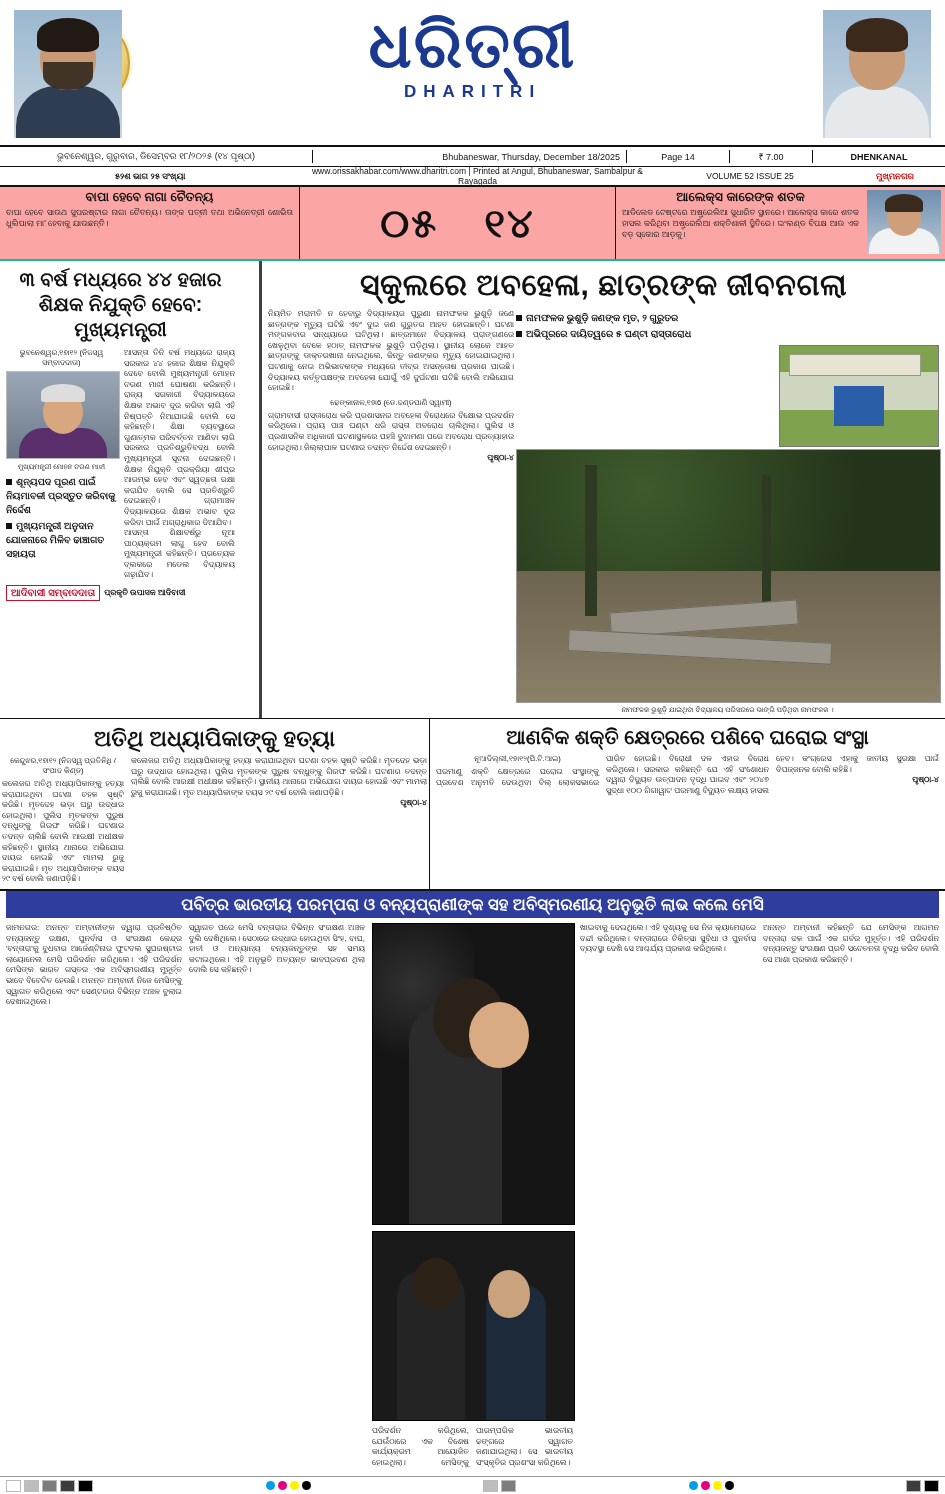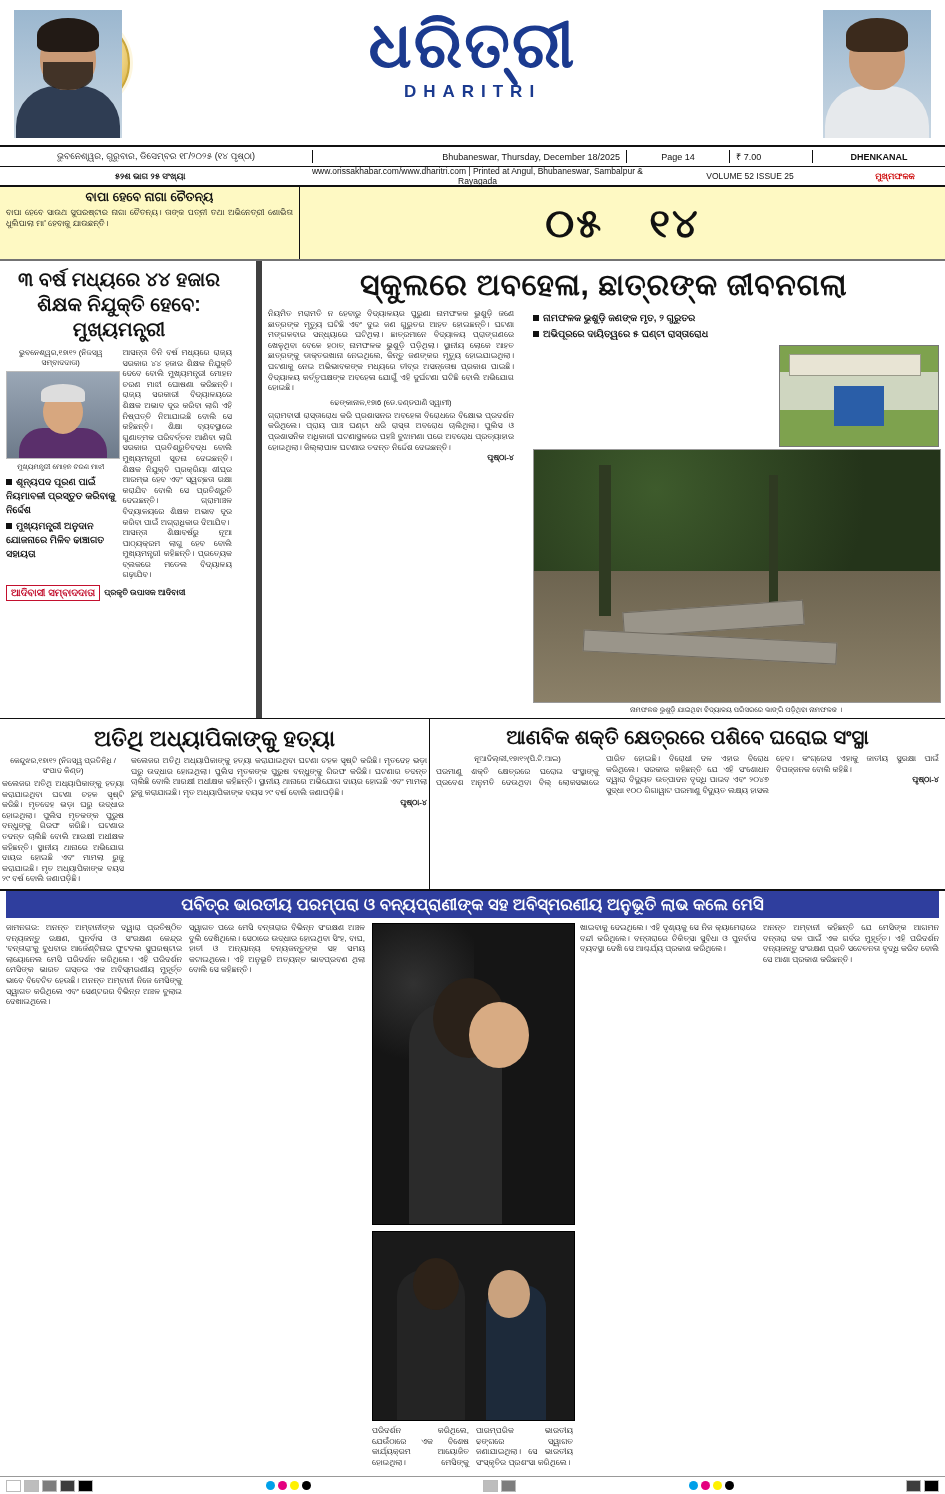--- a/index.html
+++ b/index.html
@@ -34,45 +34,45 @@
   .face.right .body{background:#e6e9ec;}
   .face.right .hair{background:#3b2a1c;}
 
   
   .infobar{border-top:2px solid #111;border-bottom:1px solid #111;font-size:9px;display:flex;align-items:center;height:19px;}
   .infobar>div{padding:0 6px;white-space:nowrap;}
   .infobar .sep{border-left:1px solid #111;height:13px;padding:0;}
   .infobar .c1{width:300px;text-align:center;}
   .infobar .c2{flex:1;text-align:right;}
   .infobar .c3{width:90px;text-align:center;}
-  .infobar .c4{width:70px;}
+  .infobar .c4{width:70px;text-align:center;}
   .infobar .c5{width:120px;text-align:center;font-weight:bold;}
   .infobar2{border-bottom:2px solid #111;font-size:8.5px;display:flex;align-items:center;height:18px;}
   .infobar2 .l{width:300px;text-align:center;font-weight:bold;}
   .infobar2 .m{flex:1;text-align:center;}
   .infobar2 .r{width:190px;text-align:center;}
   .infobar2 .r2{width:100px;text-align:center;color:#c00;font-weight:bold;}
 
   
-  .strip{display:flex;border-bottom:2px solid #737373;height:72px;background:#fef9c3;}
+  .strip{display:flex;border-bottom:2px solid #14b8a6;height:72px;background:#fca5a5;}
   .strip .cellA{width:300px;border-right:1px solid #111;padding:3px 6px;box-sizing:border-box;}
   .strip .cellB{flex:1;display:flex;align-items:center;justify-content:center;gap:46px;}
   .strip .cellC{width:330px;border-left:1px solid #111;padding:3px 6px;box-sizing:border-box;position:relative;}
   .strip h4{margin:0 0 2px 0;font-size:12.5px;text-align:center;font-weight:bold;}
   .strip p{margin:0;font-size:8.2px;line-height:11px;text-align:justify;}
   .score{font-size:40px;font-weight:bold;letter-spacing:2px;font-family:"Liberation Serif",serif;}
   .cellC .pimg{position:absolute;right:4px;top:3px;width:74px;height:64px;background:linear-gradient(#6f8fae,#b9c8d6);overflow:hidden;}
   .cellC .pimg .h{position:absolute;left:50%;top:8px;transform:translateX(-50%);width:34px;height:38px;border-radius:50%;background:#cf9f7c;}
   .cellC .pimg .hr{position:absolute;left:50%;top:4px;transform:translateX(-50%);width:38px;height:18px;border-radius:50% 50% 10% 10%;background:#3a2a1d;}
   .cellC .pimg .b{position:absolute;left:50%;bottom:0;transform:translateX(-50%);width:70px;height:26px;border-radius:22px 22px 0 0;background:#f0f2f4;}
   .cellC .txt{padding-right:80px;}
 
   
   .main{display:flex;border-bottom:1px solid #111;}
-  .colL{width:262px;border-right:6px solid #404040;padding:4px 24px 0 6px;box-sizing:border-box;}
+  .colL{width:262px;border-right:3px solid #404040;padding:4px 24px 0 6px;box-sizing:border-box;}
   .colR{flex:1;padding:4px 6px 0 6px;box-sizing:border-box;}
 
   .hl1{font-size:19.5px;font-weight:bold;line-height:25px;text-align:center;margin:2px 0 6px;}
   .tiny{font-size:8px;line-height:10.6px;text-align:justify;}
   .byline{font-size:7.6px;text-align:center;line-height:10px;margin-bottom:3px;}
   .twocol{column-count:2;column-gap:7px;}
   .threecol{column-count:3;column-gap:7px;}
 
   .photoA{width:112px;height:86px;background:#ded6c9;margin:0 auto 3px;position:relative;overflow:hidden;border:1px solid #bbb;}
   .photoA .bg{position:absolute;inset:0;background:linear-gradient(#9aa7b6,#6d7a8a);}
@@ -175,31 +175,42 @@
     <div class="c3">Page 14</div>
     <div class="sep"></div>
     <div class="c4">₹ 7.00</div>
     <div class="sep"></div>
     <div class="c5">DHENKANAL</div>
   </div>
   <div class="infobar2">
     <div class="l">୫୨ଶ ଭାଗ ୨୫ ସଂଖ୍ୟା</div>
     <div class="m">www.orissakhabar.com/www.dharitri.com  |  Printed at Angul, Bhubaneswar, Sambalpur &amp; Rayagada</div>
     <div class="r">VOLUME 52   ISSUE 25</div>
-    <div class="r2">ମୁଖ୍ମଫଳକ</div>
+    <div class="r2">ମୁଖ୍ମନଗର</div>
   </div>
 
   <div class="strip">
     <div class="cellA">
       <h4>ବାପା ହେବେ ନାଗା ଚୈତନ୍ୟ</h4>
       <p>ବାପା ହେବେ ସାଉଥ ସୁପରଷ୍ଟାର ନାଗା ଚୈତନ୍ୟ। ତାଙ୍କ ପତ୍ନୀ ତଥା ଅଭିନେତ୍ରୀ ଶୋଭିତା ଧୁଲିପାଲା ମା' ହେବାକୁ ଯାଉଛନ୍ତି।</p>
     </div>
     <div class="cellB">
       <span class="score">୦୫</span>
       <span class="score">୧୪</span>
+    </div>
+    <div class="cellC">
+      <div class="pimg">
+          <div class="b"></div>
+          <div class="h"></div>
+          <div class="hr"></div>
+        </div>
+      <div class="txt">
+        <h4>ଆଲେକ୍ସ କାରେଙ୍କ ଶତକ</h4>
+        <p>ଆଡିଲେଡ ଟେଷ୍ଟରେ ଅଷ୍ଟ୍ରେଲିଆ ସୁଧାରିତ ସ୍ଥାନରେ। ଆଲେକ୍ସ କାରେ ଶତକ ହାସଲ କରିଥିବା ଅଷ୍ଟ୍ରେଲିଆ ଶକ୍ତିଶାଳୀ ସ୍ଥିତିରେ। ଇଂଲଣ୍ଡ ବିପକ୍ଷ ଆଉ ଏକ ବଡ଼ ସ୍କୋର ଆଡ଼କୁ।</p>
+      </div>
     </div>
   </div>
 
   <div class="main">
 
     <div class="colL">
       <div class="hl1">୩ ବର୍ଷ ମଧ୍ୟରେ ୪୪ ହଜାର ଶିକ୍ଷକ ନିଯୁକ୍ତି ହେବେ: ମୁଖ୍ୟମନ୍ତ୍ରୀ</div>
       <div class="twocol">
         <div class="byline">ଭୁବନେଶ୍ୱର,୧୭ା୧୨
 (ନିଜସ୍ୱ ସମ୍ବାଦଦାତା)</div>
@@ -218,21 +229,21 @@
         <div class="tiny">ଆସନ୍ତା ଶିକ୍ଷାବର୍ଷରୁ ନୂଆ ପାଠ୍ୟକ୍ରମ ଲାଗୁ ହେବ ବୋଲି ମୁଖ୍ୟମନ୍ତ୍ରୀ କହିଛନ୍ତି। ପ୍ରତ୍ୟେକ ବ୍ଲକରେ ମଡେଲ ବିଦ୍ୟାଳୟ ଗଢ଼ାଯିବ।</div>
       </div>
       <div style="display:flex;gap:4px;margin:4px 0 4px;align-items:center;">
         <span style="border:1px solid #c3102e;color:#c3102e;font-size:10px;font-weight:bold;padding:1px 4px;">ଆଦିବାସୀ ସମ୍ବାଦଦାତା</span>
         <span style="font-size:8px;font-weight:bold;text-align:center;">ପ୍ରକୃତି ଉପାସକ ଆଦିବାସୀ</span>
       </div>
     </div>
 
     <div class="colR">
       <div class="bigheadline">ସ୍କୁଲରେ ଅବହେଳା, ଛାତ୍ରଙ୍କ ଜୀବନଗଲା</div>
-      <div style="display:flex;gap:19px;">
+      <div style="display:flex;gap:2px;">
         <div style="width:246px;">
           <div class="tiny">ନିୟମିତ ମରାମତି ନ ହେବାରୁ ବିଦ୍ୟାଳୟର ପୁରୁଣା ନାମଫଳକ ଭୁଶୁଡ଼ି ଜଣେ ଛାତ୍ରଙ୍କ ମୃତ୍ୟୁ ଘଟିଛି ଏବଂ ଦୁଇ ଜଣ ଗୁରୁତର ଆହତ ହୋଇଛନ୍ତି। ଘଟଣା ମଙ୍ଗଳବାର ସନ୍ଧ୍ୟାରେ ଘଟିଥିଲା। ଛାତ୍ରମାନେ ବିଦ୍ୟାଳୟ ପ୍ରାଙ୍ଗଣରେ ଖେଳୁଥିବା ବେଳେ ହଠାତ୍ ନାମଫଳକ ଭୁଶୁଡ଼ି ପଡ଼ିଥିଲା। ସ୍ଥାନୀୟ ଲୋକେ ଆହତ ଛାତ୍ରଙ୍କୁ ଡାକ୍ତରଖାନା ନେଇଥିଲେ, କିନ୍ତୁ ଜଣଙ୍କର ମୃତ୍ୟୁ ହୋଇଯାଇଥିଲା। ଘଟଣାକୁ ନେଇ ଅଭିଭାବକଙ୍କ ମଧ୍ୟରେ ତୀବ୍ର ଅସନ୍ତୋଷ ପ୍ରକାଶ ପାଇଛି। ବିଦ୍ୟାଳୟ କର୍ତ୍ତୃପକ୍ଷଙ୍କ ଅବହେଳା ଯୋଗୁଁ ଏହି ଦୁର୍ଘଟଣା ଘଟିଛି ବୋଲି ଅଭିଯୋଗ ହୋଇଛି।</div>
           <div class="byline" style="margin-top:4px;">ଢେଙ୍କାନାଳ,୧୭ା6 (ଡେ.ଦଣ୍ଡପାଣି ସ୍ୱାମୀ)</div>
           <div class="tiny">ଗ୍ରାମବାସୀ ରାସ୍ତାରୋଧ କରି ପ୍ରଶାସନର ଅବହେଳା ବିରୋଧରେ ବିକ୍ଷୋଭ ପ୍ରଦର୍ଶନ କରିଥିଲେ। ପ୍ରାୟ ପାଞ୍ଚ ଘଣ୍ଟା ଧରି ରାସ୍ତା ଅବରୋଧ ଚାଲିଥିଲା। ପୁଲିସ ଓ ପ୍ରଶାସନିକ ଅଧିକାରୀ ଘଟଣାସ୍ଥଳରେ ପହଞ୍ଚି ବୁଝାମଣା ପରେ ଅବରୋଧ ପ୍ରତ୍ୟାହାର ହୋଇଥିଲା। ଜିଲ୍ଲାପାଳ ଘଟଣାର ତଦନ୍ତ ନିର୍ଦ୍ଦେଶ ଦେଇଛନ୍ତି।</div>
           <div class="tiny" style="text-align:right;font-weight:bold;">ପୃଷ୍ଠା-୪</div>
         </div>
         <div style="flex:1;position:relative;">
           <div class="bullets">
             <div><i></i><span>ନାମଫଳକ ଭୁଶୁଡ଼ି ଜଣଙ୍କ ମୃତ, ୨ ଗୁରୁତର</span></div>
             <div><i></i><span>ଅଭିପୂରରେ ଦାୟିତ୍ୱରେ ୫ ଘଣ୍ଟା ରାସ୍ତାରୋଧ</span></div>

